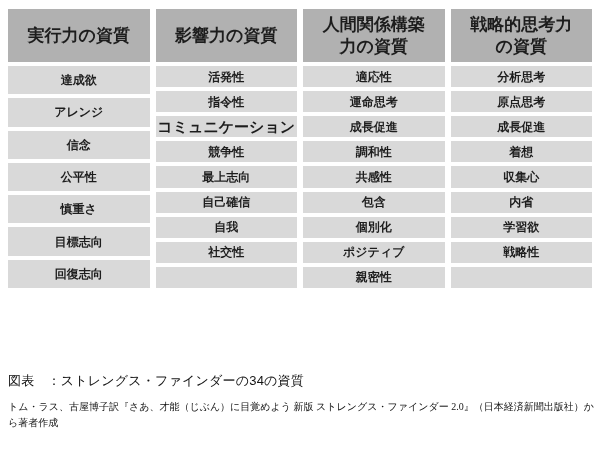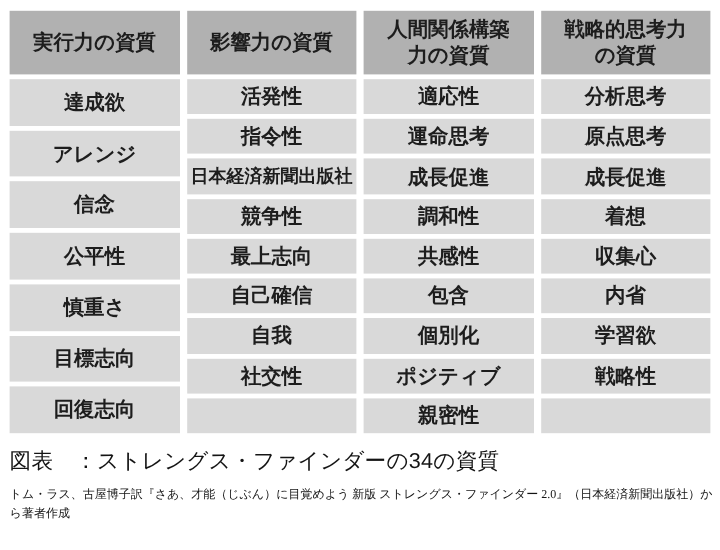--- a/index.html
+++ b/index.html
@@ -18,21 +18,21 @@
     position: absolute;
     inset: 0;
     background: var(--page-bg, #ffffff);
   }
   
   .table {
     position: absolute;
     left: 8px;
     top: 9px;
     width: 584px;
-    height: 352px;
+    height: 279px;
     display: flex;
     gap: 6px;
   }
   .column {
     flex: 1 1 0;
     display: flex;
     flex-direction: column;
     gap: 4px;
     min-width: 0;
   }
@@ -53,35 +53,35 @@
     flex: 1 1 0;
     background: var(--cell-bg, #d9d9d9);
     display: flex;
     align-items: center;
     justify-content: center;
     overflow: hidden;
     color: var(--text, #1d1d1d);
   }
   .cell span {
     font-weight: bold;
-    font-size: 17px;
+    font-size: 12px;
     white-space: nowrap;
     line-height: 1;
   }
   
   .caption {
     position: absolute;
     left: 8px;
     top: 372px;
     width: 586px;
     color: var(--caption-text, #141414);
   }
   .caption-title {
     font-family: "Liberation Sans", "DejaVu Sans", sans-serif;
-    font-size: 18px;
+    font-size: 13px;
     font-weight: 400;
     letter-spacing: 0.2px;
     margin-bottom: 9px;
     white-space: nowrap;
   }
   .caption-source {
     font-family: "Liberation Serif", "DejaVu Serif", serif;
     font-size: 10px;
     line-height: 16px;
   }
@@ -117,21 +117,21 @@
       </div>
       <div class="column">
         <div class="header-cell">影響力の資質</div>
         <div class="cell">
           <span>活発性</span>
         </div>
         <div class="cell">
           <span>指令性</span>
         </div>
         <div class="cell">
-          <span style="font-size: 15px;">日本経済新聞出版社</span>
+          <span style="font-size: 15px;">コミュニケーション</span>
         </div>
         <div class="cell">
           <span>競争性</span>
         </div>
         <div class="cell">
           <span>最上志向</span>
         </div>
         <div class="cell">
           <span>自己確信</span>
         </div>

